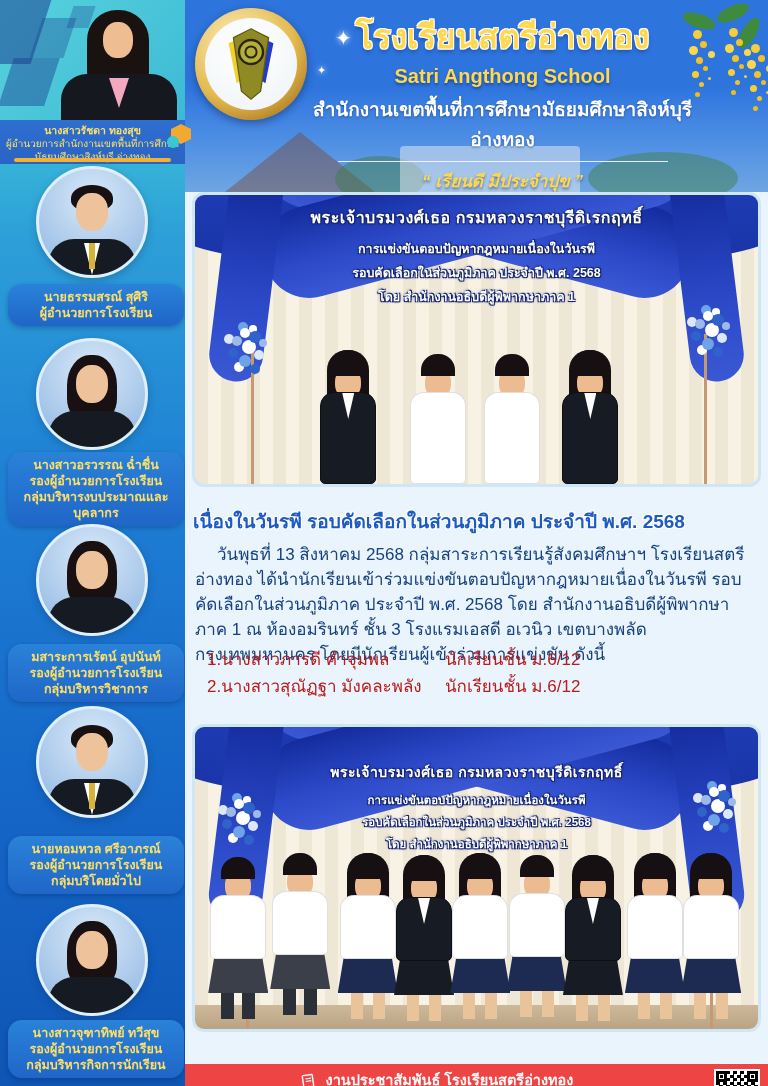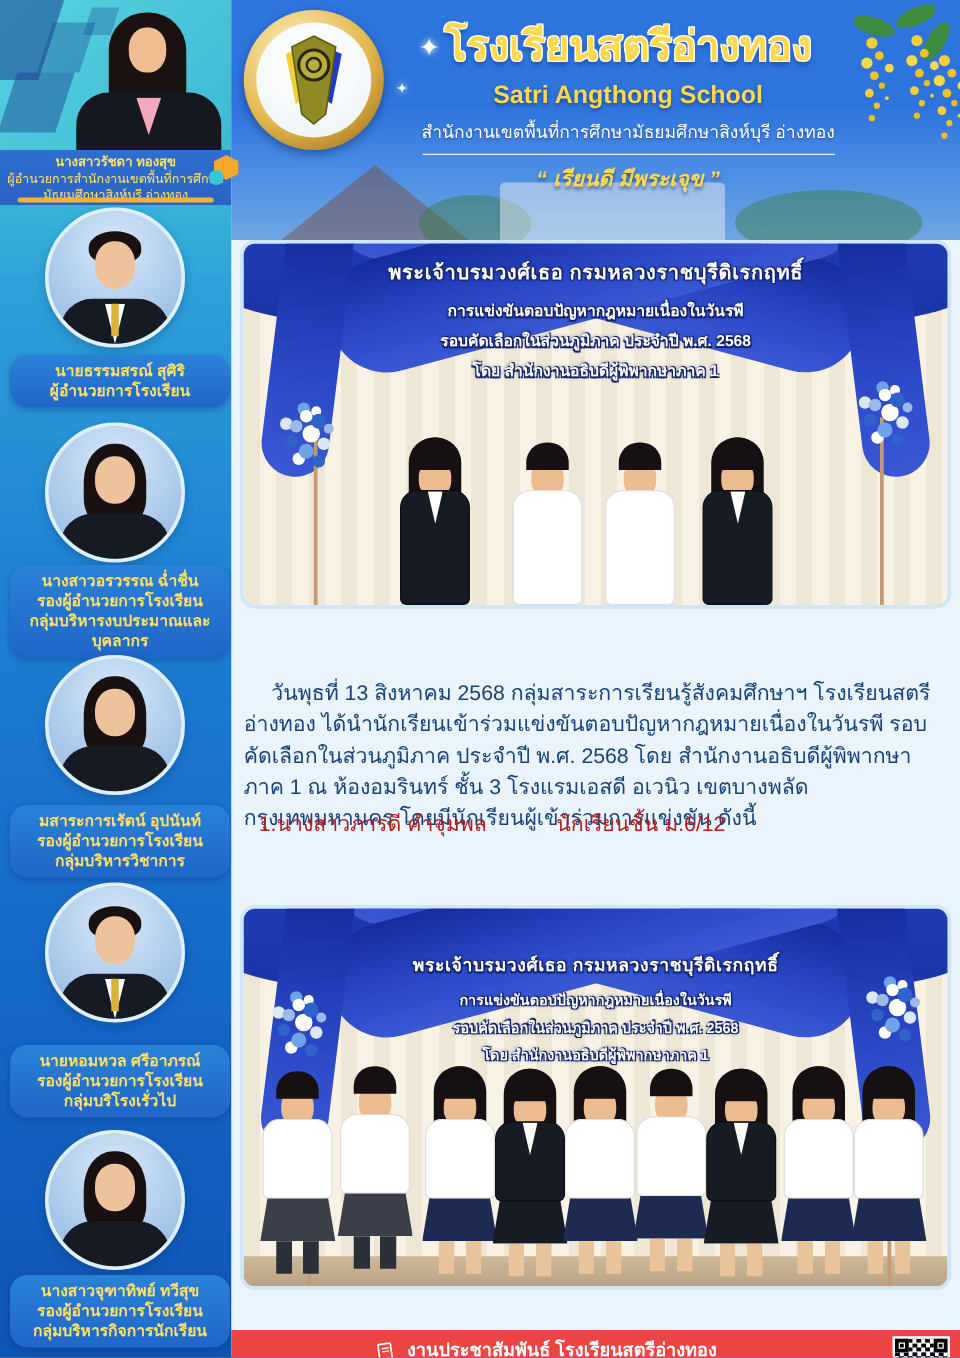--- a/index.html
+++ b/index.html
@@ -67,21 +67,21 @@
         box-shadow:6px 10px 0 -1px #f2c327,-4px 16px 0 0 #f9d84e,2px 26px 0 -1px #f2c327,
                    8px 34px 0 -2px #eebd1e,-2px 40px 0 -1px #f6ce3a,4px 50px 0 -2px #f2c327,
                    0 60px 0 -2px #eebd1e,14px 20px 0 -1px #f9d84e,12px 44px 0 -3px #f6ce3a;}
   .fd1{right:30px;top:28px;}
   .fd2{right:66px;top:30px;}
   .fd3{right:8px;top:44px;}
   .h-titles{position:absolute;left:118px;right:66px;top:10px;text-align:center;}
   .h-th{font-size:33px;font-weight:bold;color:#ffd84d;letter-spacing:0;
         text-shadow:-1px -1px 0 #fff,1px -1px 0 #fff,-1px 1px 0 #fff,1px 1px 0 #fff,0 3px 4px rgba(0,30,90,.45);}
   .h-en{font-size:20px;font-weight:bold;color:#ffd84d;margin-top:2px;text-shadow:0 2px 3px rgba(0,30,90,.5);}
-  .h-dist{font-size:14px;font-weight:normal;color:#ffffff;margin-top:6px;text-shadow:0 1px 2px rgba(0,30,90,.5);}
+  .h-dist{font-size:19px;font-weight:bold;color:#ffffff;margin-top:6px;text-shadow:0 1px 2px rgba(0,30,90,.5);}
   .h-line{width:330px;height:1px;background:rgba(255,255,255,.85);margin:7px auto 0;}
   .h-motto{font-size:17px;font-weight:bold;font-style:italic;color:#ffd84d;margin-top:5px;text-shadow:0 2px 3px rgba(0,30,90,.5);}
   .badge{position:absolute;left:50%;transform:translateX(-50%);bottom:4px;background:linear-gradient(180deg,#f4b03a,#ee9f22);
          color:#fff;font-weight:bold;font-size:16.5px;white-space:nowrap;padding:4px 20px;border-radius:10px;
          box-shadow:0 2px 5px rgba(0,20,60,.35);}
   
   .scene{position:absolute;left:7px;width:569px;border-radius:12px;border:3px solid #cfe6f7;box-sizing:border-box;overflow:hidden;
          background:repeating-linear-gradient(90deg,#efe7d5 0 13px,#f8f2e4 13px 26px);}
   .scene1{top:192px;height:295px;}
   .scene2{top:724px;height:308px;}
@@ -220,21 +220,21 @@
           <i class="b-hair m"></i>
           <i class="b-face"></i>
           <i class="b-body"></i>
           <i class="b-shirt"></i>
           <i class="b-tie"></i>
         </div>
     </div>
     <div class="cap" style="top:836px">
       <span>นายหอมหวล ศรีอาภรณ์</span><br>
       <span>รองผู้อำนวยการโรงเรียน</span><br>
-      <span>กลุ่มบริโรงเรั่วไป</span>
+      <span>กลุ่มบริโดยมั่วไป</span>
     </div>
 
     <div class="avatar" style="top:904px">
       <div class="bust">
           <i class="b-hair f"></i>
           <i class="b-face"></i>
           <i class="b-body"></i>
         </div>
     </div>
     <div class="cap" style="top:1020px">
@@ -270,21 +270,21 @@
           <i class="leaf lf3"></i>
         <i class="fdot fd1"></i>
           <i class="fdot fd2"></i>
           <i class="fdot fd3"></i>
       </div>
       <div class="h-titles">
         <div class="h-th">โรงเรียนสตรีอ่างทอง</div>
         <div class="h-en">Satri Angthong School</div>
         <div class="h-dist">สำนักงานเขตพื้นที่การศึกษามัธยมศึกษาสิงห์บุรี อ่างทอง</div>
         <div class="h-line"></div>
-        <div class="h-motto">“ เรียนดี มีพระเจุข ”</div>
+        <div class="h-motto">“ เรียนดี มีประจำปุข ”</div>
       </div>
     </div>
 
     <div class="scene scene1">
       <i class="dswl"></i>
         <i class="dswr"></i>
       <i class="drape dx1"></i>
         <i class="drape dx2"></i>
       <i class="drape dtl"></i>
         <i class="drape dtr"></i>
@@ -313,23 +313,25 @@
           <i class="top"></i>
         </div>
       <div class="fg s1f dark longhair" style="left:64%">
           <i class="mane"></i>
           <i class="hair"></i>
           <i class="face"></i>
           <i class="top"></i>
         </div>
     </div>
 
+    <div class="hl2">เนื่องในวันรพี รอบคัดเลือกในส่วนภูมิภาค ประจำปี พ.ศ. 2568</div>
     <p class="body-p">วันพุธที่ 13 สิงหาคม 2568 กลุ่มสาระการเรียนรู้สังคมศึกษาฯ โรงเรียนสตรีอ่างทอง ได้นำนักเรียนเข้าร่วมแข่งขันตอบปัญหากฎหมายเนื่องในวันรพี รอบคัดเลือกในส่วนภูมิภาค ประจำปี พ.ศ. 2568 โดย สำนักงานอธิบดีผู้พิพากษาภาค 1 ณ ห้องอมรินทร์ ชั้น 3 โรงแรมเอสดี อเวนิว เขตบางพลัด กรุงเทพมหานคร โดยมีนักเรียนผู้เข้าร่วมการแข่งขัน ดังนี้</p>
     <div class="students">
       <div><span class="nm">1.นางสาวภารดี คำจุมพล</span><span>นักเรียนชั้น ม.6/12</span></div>
+      <div><span class="nm">2.นางสาวสุณัฏฐา มังคละพลัง</span><span>นักเรียนชั้น ม.6/12</span></div>
     </div>
 
     <div class="scene scene2">
       <i class="dswl"></i>
         <i class="dswr"></i>
       <i class="drape dx1"></i>
         <i class="drape dx2"></i>
       <i class="drape dtl"></i>
         <i class="drape dtr"></i>
       <i class="floor"></i>

